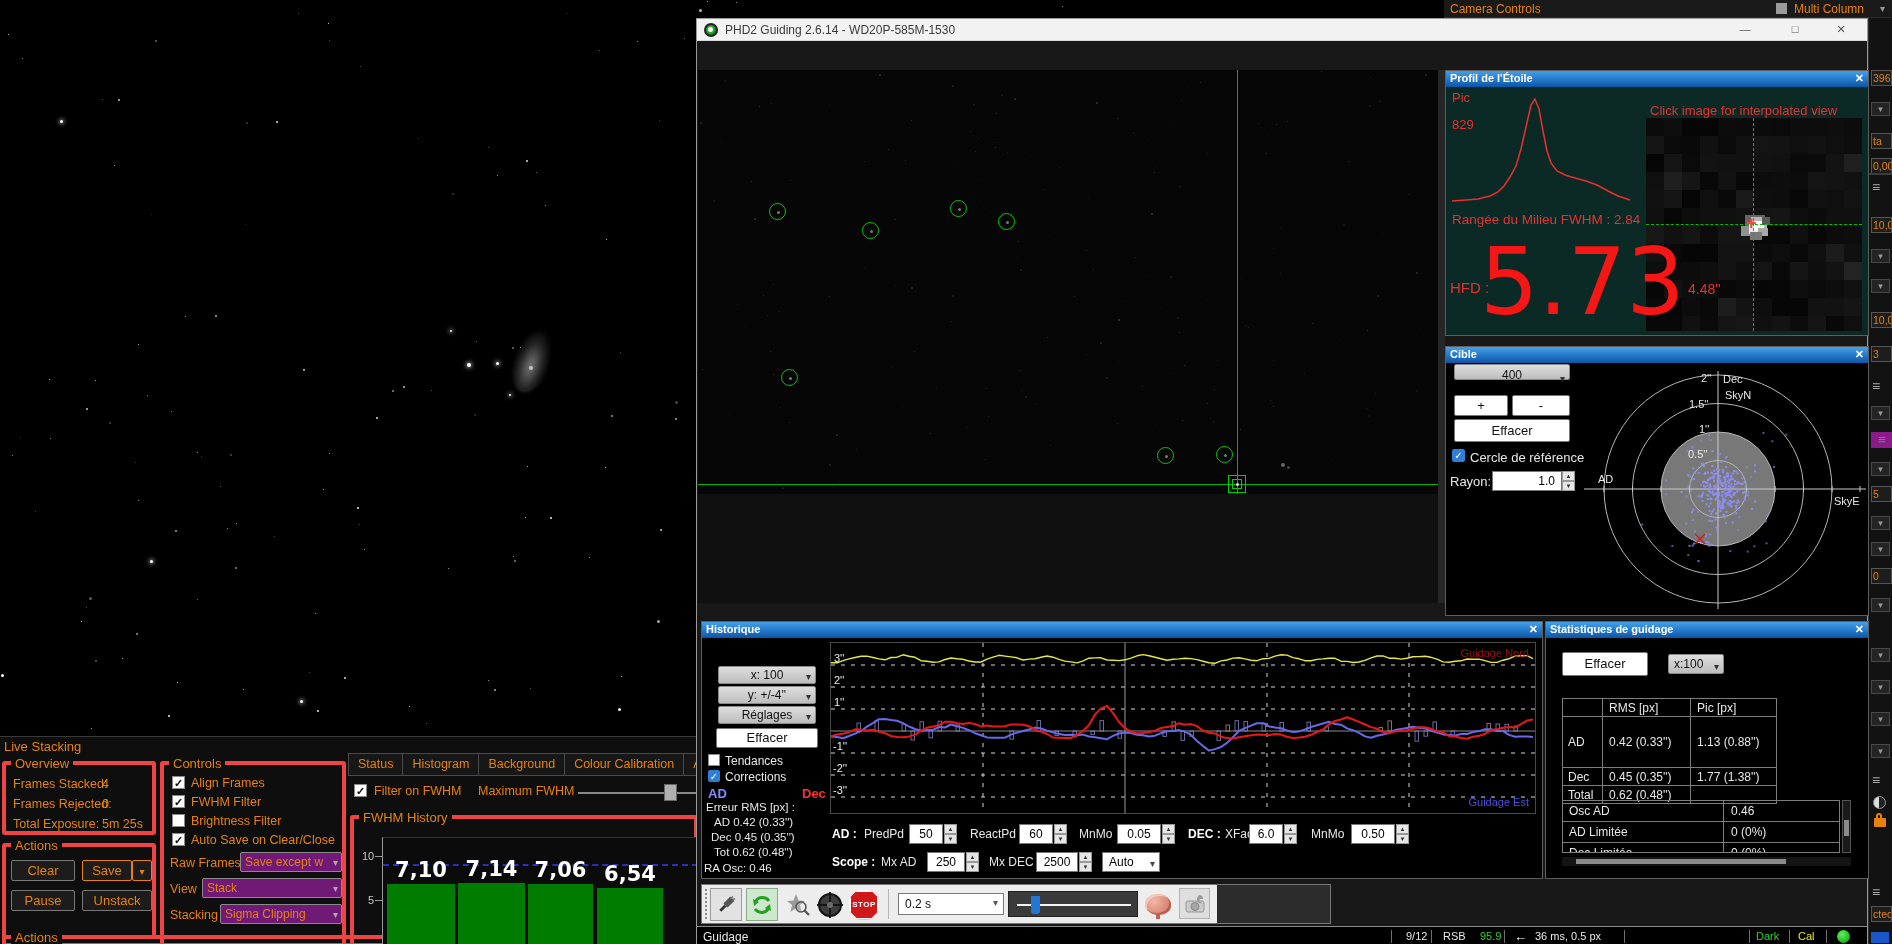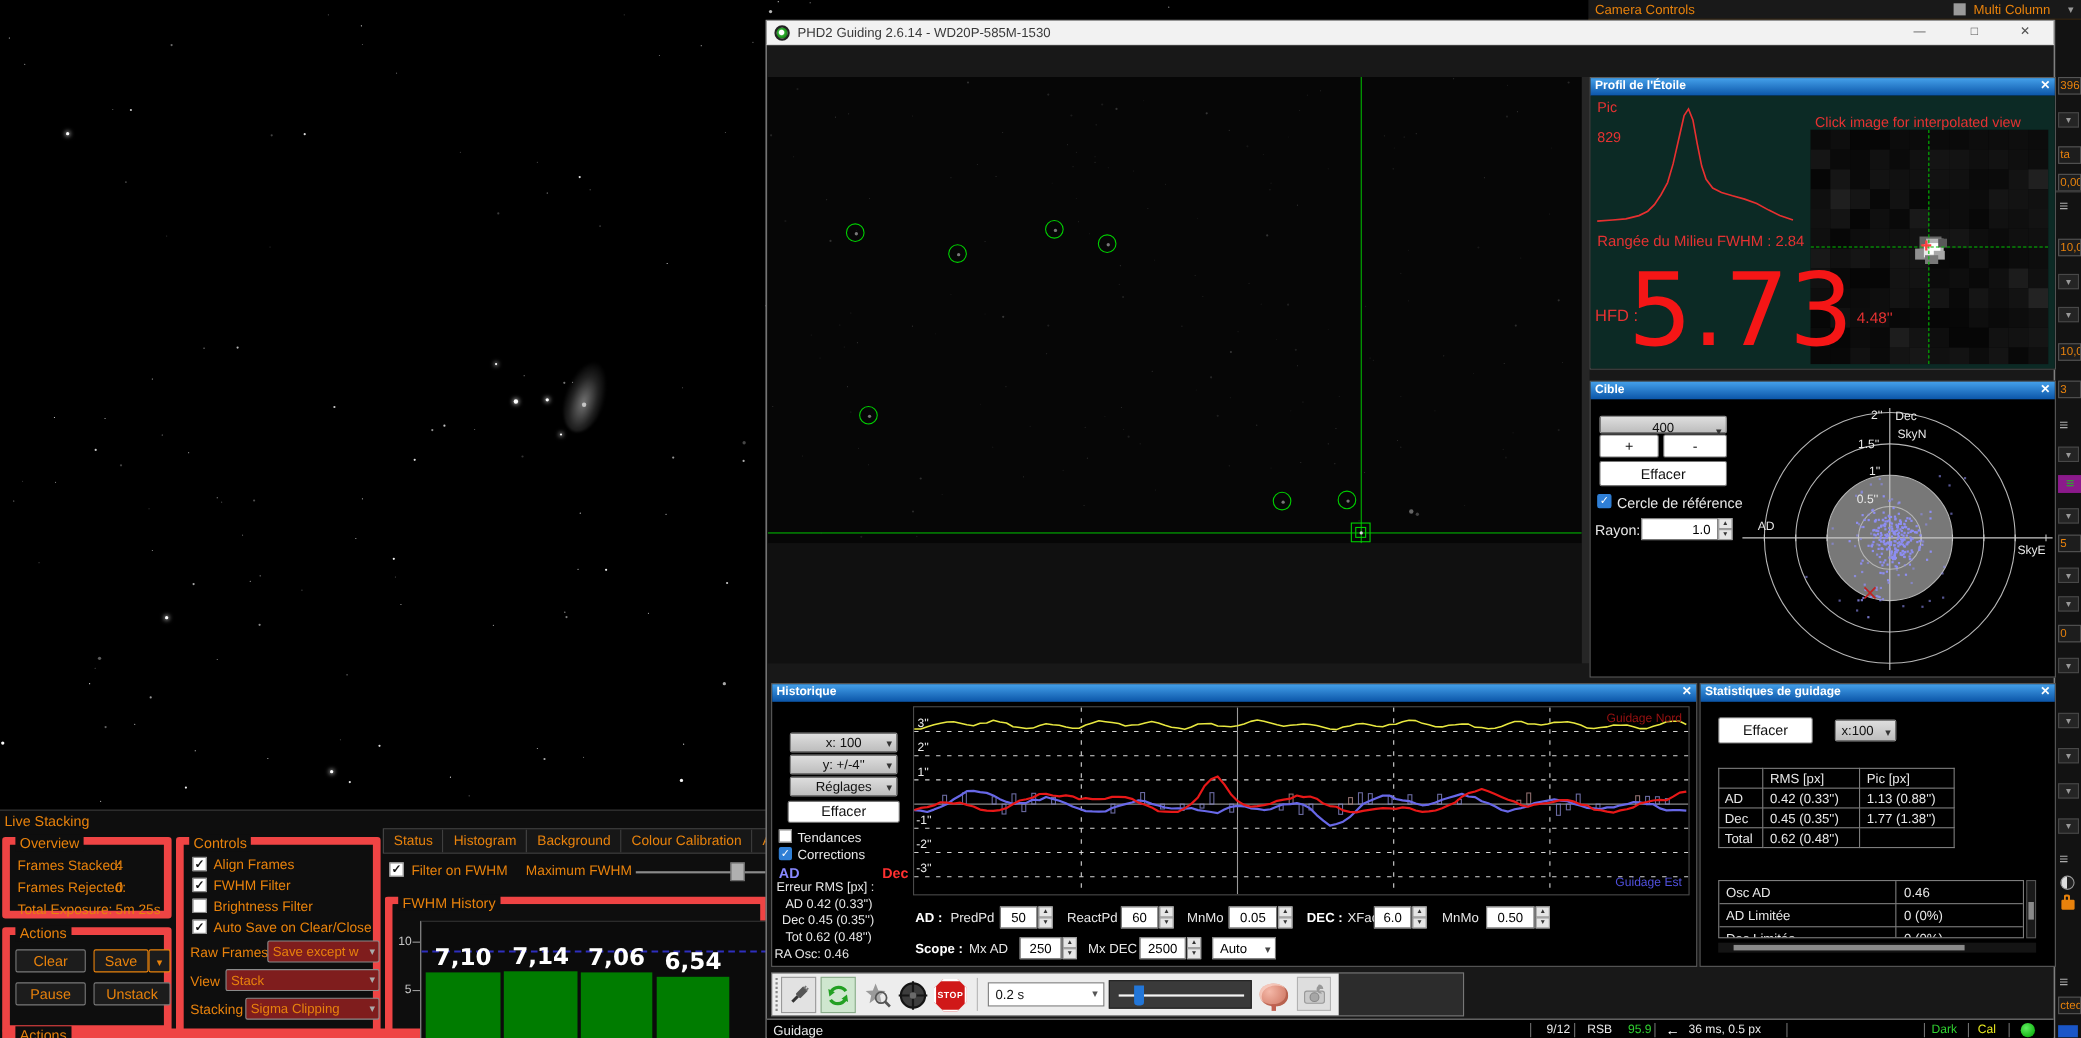--- a/index.html
+++ b/index.html
@@ -4,25 +4,25 @@
 <style>
   html,body{margin:0;padding:0;background:#000}
   *{box-sizing:border-box}
   #root{position:relative;width:1892px;height:944px;overflow:hidden;background:#000;
         font-family:"Liberation Sans",sans-serif;font-size:12px;color:#ddd;user-select:none}
   .abs{position:absolute}
   .or{color:#e8820c}
   #starfield i{position:absolute;background:#fff;border-radius:50%;display:block}
   #img-noise i{position:absolute;background:#aaa;border-radius:50%;display:block}
   
-  .grp{position:absolute;border:7px solid #ef4444;border-radius:3px}
+  .grp{position:absolute;border:4px solid #ef4444;border-radius:3px}
   .lg{position:absolute;top:-9px;left:5px;background:#0e0e0e;padding:0 4px;color:#e8820c;font-size:13px;white-space:nowrap}
   .dbtn{position:absolute;background:#1c1c1c;border:1px solid #787878;color:#e8820c;font-size:13px;
         text-align:center;line-height:19px;border-radius:2px}
-  .dsel{position:absolute;background:#7f1d1d;border:1px solid #8a8a8a;color:#e8820c;font-size:12px;
+  .dsel{position:absolute;background:#701a75;border:1px solid #8a8a8a;color:#e8820c;font-size:12px;
         line-height:18px;padding:0 4px;border-radius:2px;white-space:nowrap;overflow:hidden}
   .dsel .chev{position:absolute;right:3px;top:1px;color:#aaa;font-size:10px}
   .cb{display:inline-block;width:13px;height:13px;background:#fff;border:1px solid #8a8a8a;
       font-size:11px;line-height:12px;text-align:center;color:#111;font-weight:bold;vertical-align:middle}
   .cbb{display:inline-block;width:13px;height:13px;background:#2f7fd6;border:1px solid #2f7fd6;border-radius:2px;
       font-size:10px;line-height:12px;text-align:center;color:#fff;vertical-align:middle}
   .cbw{display:inline-block;width:12px;height:12px;background:#fff;border:1px solid #888;vertical-align:middle}
   .lstab{display:inline-block;padding:3px 9px 4px 9px;background:#171717;border-right:1px solid #4a4a4a;
          color:#e8820c;font-size:12.5px;white-space:nowrap}
   
@@ -898,21 +898,21 @@
         <span class="abs red" style="left:4px;top:192px;font-size:15px">HFD :</span>
         <span class="abs" style="left:34px;top:150px;font-size:92px;line-height:92px;color:#f51616;font-family:'DejaVu Sans',sans-serif">5.73</span>
         <span class="abs red" style="left:242px;top:194px;font-size:14px">4.48''</span>
         <span class="abs red" style="left:204px;top:16px;font-size:13px">Click image for interpolated view</span>
       </div>
     </div>
 
     <div class="panel" style="left:748px;top:327px;width:424px;height:270px">
       <div class="pt"><span>Cible</span><span class="px">✕</span></div>
       <div class="pcontent">
-        <div class="gsel" style="left:8px;top:15px;width:116px;height:16px;line-height:20px"><span>400</span><span class="chev" style="top:4px">▾</span></div>
+        <div class="gsel" style="left:8px;top:1px;width:116px;height:16px;line-height:20px"><span>400</span><span class="chev" style="top:4px">▾</span></div>
         <div class="wbtn" style="left:8px;top:32px;width:54px;height:21px;line-height:19px">+</div>
         <div class="wbtn" style="left:66px;top:32px;width:58px;height:21px;line-height:19px">-</div>
         <div class="wbtn" style="left:8px;top:56px;width:116px;height:23px;line-height:21px">Effacer</div>
         <span class="cbb" style="position:absolute;left:6px;top:86px">✓</span>
         <span class="lab" style="left:24px;top:87px;font-size:13px">Cercle de référence</span>
         <span class="lab" style="left:4px;top:111px;font-size:13px">Rayon:</span>
         <div class="inp" style="left:46px;top:108px;width:70px;height:20px;text-align:right;padding-right:6px">1.0</div>
         <span class="spin" style="left:116px;top:108px">
             <b>▲</b>
             <b>▼</b>
@@ -1403,21 +1403,21 @@
         <table style="position:absolute;left:16px;top:60px;border-collapse:collapse;color:#e8e8e8;font-size:12px">
           <tbody>
               <tr>
             <td style="border:1px solid #7d7d7d;width:40px;height:18px;padding:1px 5px"></td>
             <td style="border:1px solid #7d7d7d;width:88px;padding:1px 6px">RMS [px]</td>
             <td style="border:1px solid #7d7d7d;width:86px;padding:1px 6px">Pic [px]</td>
           </tr>
           <tr>
             <td style="border:1px solid #7d7d7d;height:18px;padding:1px 5px">AD</td>
             <td style="border:1px solid #7d7d7d;padding:1px 6px">0.42 (0.33'')</td>
-            <td style="border:1px solid #7d7d7d;padding:1px 6px">1.13 (0.88'')</td>
+            <td style="border:1px solid #7d7d7d;padding:18px 6px">1.13 (0.88'')</td>
           </tr>
           <tr>
             <td style="border:1px solid #7d7d7d;height:18px;padding:1px 5px">Dec</td>
             <td style="border:1px solid #7d7d7d;padding:1px 6px">0.45 (0.35'')</td>
             <td style="border:1px solid #7d7d7d;padding:1px 6px">1.77 (1.38'')</td>
           </tr>
           <tr>
             <td style="border:1px solid #7d7d7d;height:18px;padding:1px 5px">Total</td>
             <td style="border:1px solid #7d7d7d;padding:1px 6px">0.62 (0.48'')</td>
             <td style="border:1px solid #7d7d7d;padding:1px 6px"></td>

